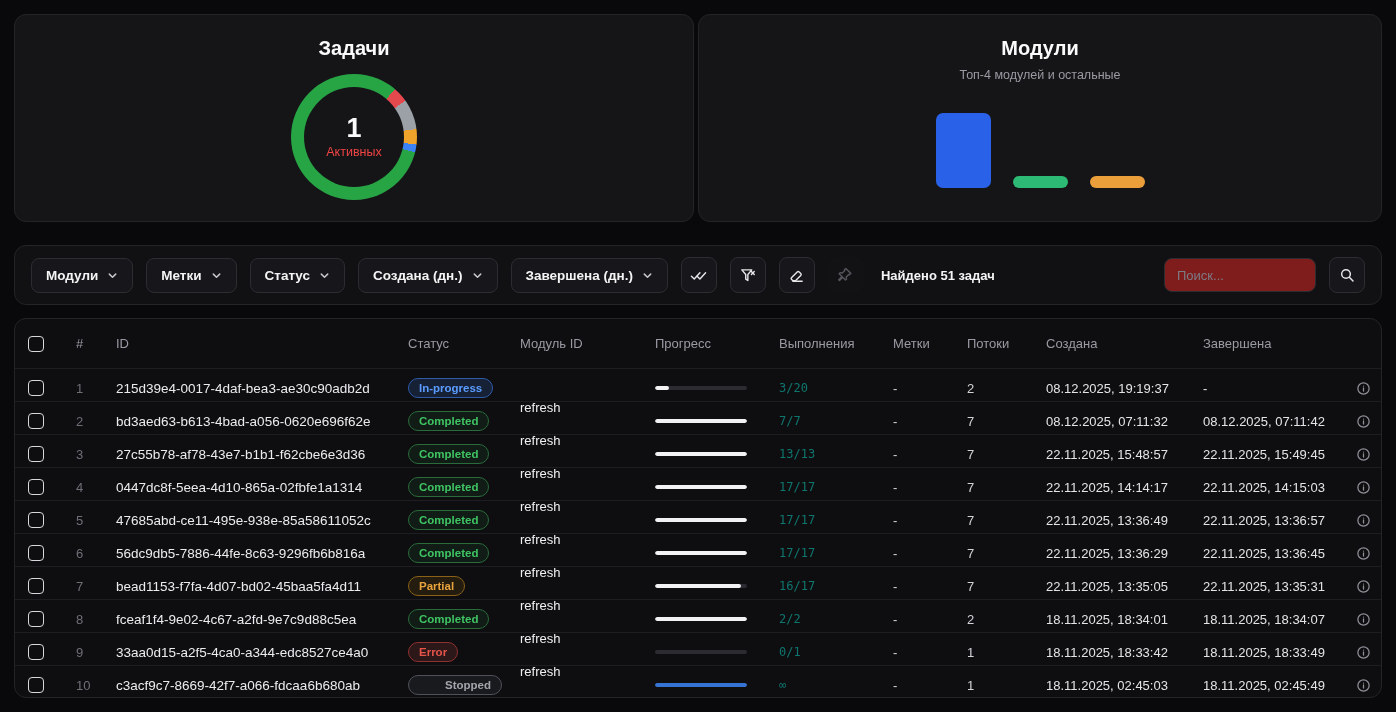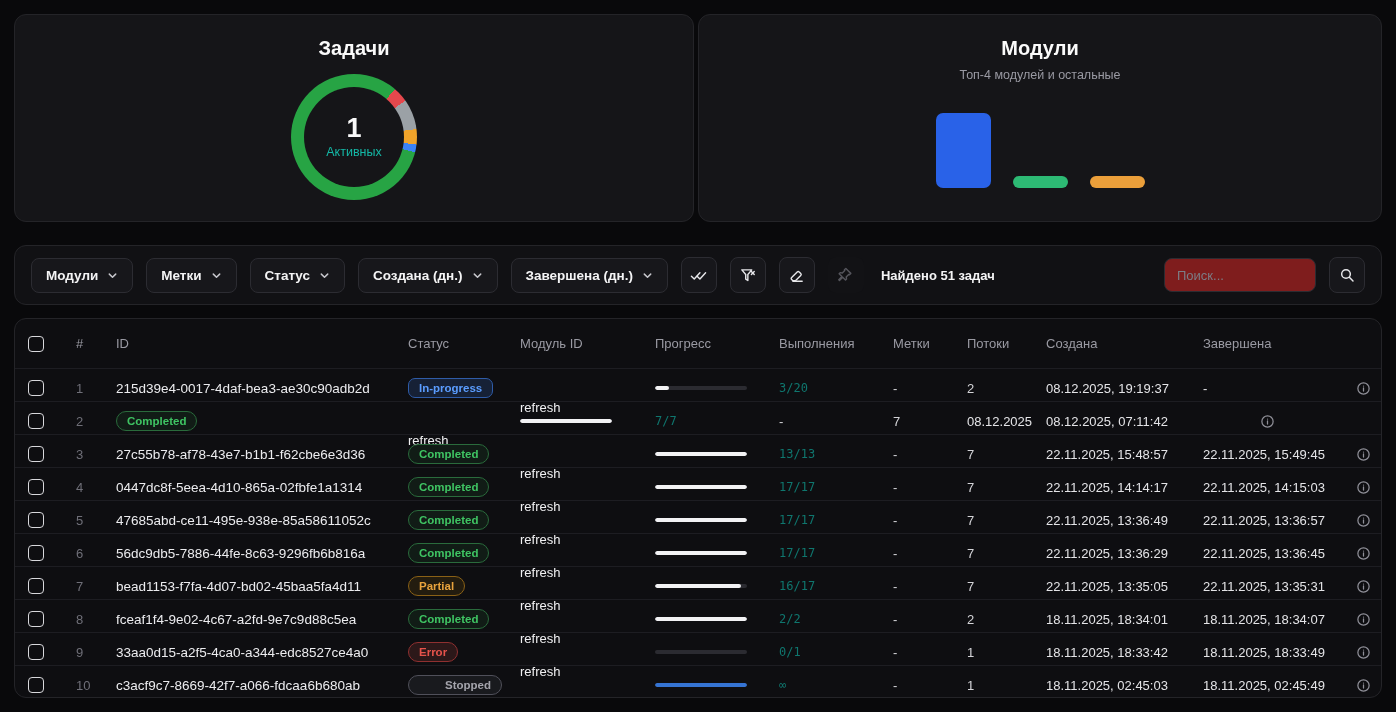--- a/index.html
+++ b/index.html
@@ -24,21 +24,21 @@
   .card-subtitle { text-align:center; font-size:12.5px; color:#9a9aa3; margin-top:8px; }
 
   
   .donut-wrap { display:flex; justify-content:center; margin-top:14px; }
   .donut { width:126px; height:126px; border-radius:50%; position:relative; }
   .donut-hole {
     position:absolute; inset:13px; border-radius:50%; background:#151518;
     display:flex; flex-direction:column; align-items:center; justify-content:center;
   }
   .donut-value { font-size:27px; font-weight:700; color:#fafafa; line-height:1; }
-  .donut-label { font-size:12.5px; color:#14b8a6; margin-top:3px; }
+  .donut-label { font-size:12.5px; color:#ef4444; margin-top:3px; }
 
   
   .bars { display:flex; align-items:flex-end; justify-content:center; gap:22px; height:80px; margin-top:26px; }
   .bar { width:55px; border-radius:7px; }
 
   
   .filter-bar {
     margin-top:23px; height:60px; background:#111114;
     display:flex; align-items:center; padding:0 16px; gap:13px; flex-shrink:0;
   }
@@ -82,21 +82,21 @@
   .checkbox {
     width:16px; height:16px; border:1.5px solid #d8d8dc; border-radius:4px;
     background:transparent; cursor:pointer; flex-shrink:0;
   }
   .cell-num { color:#6f6f78; }
   .cell-id { color:#ececef; font-size:13.5px; }
   .badge {
     display:inline-block; font-size:11.5px; font-weight:700;
     padding:3px 10px; border-radius:999px; border:1px solid;
   }
-  .badge.inprogress { color:#5b9dff; border-color:#2f5ca8; background:rgba(47,92,168,.25);border-radius:7px; }
+  .badge.inprogress { color:#5b9dff; border-color:#2f5ca8; background:rgba(47,92,168,.25); }
   .badge.completed  { color:#3fc463; border-color:#2a6b3c; background:rgba(46,160,67,.10); }
   .badge.partial    { color:#e8a33d; border-color:#8a6116; background:rgba(187,128,9,.12); }
   .badge.error      { color:#e5534b; border-color:#8f3030; background:rgba(229,83,75,.14); }
   .badge.stopped    { color:#a4a4ac; border-color:#50505a; background:rgba(110,118,129,.12);padding-left:36px; }
   .cell-module { color:#f0f0f2;margin-top:38px; }
   .track { width:92px; height:4px; border-radius:2px; background:#2b2b31; overflow:hidden; }
   .fill { height:100%; border-radius:2px; background:#f2f2f4; }
   .fill.blue { background:#3574d4; }
   .cell-exec { font-family:"DejaVu Sans Mono", monospace; font-size:12px; color:#0f766e; }
   .cell-dim { color:#d4d4d8; }
@@ -265,20 +265,21 @@
         </span>
       </button>
     </div>
   </div>
 
   <div class="trow">
     <div class="cell-cb">
           <span class="checkbox"></span>
         </div>
     <div class="cell-num">2</div>
+    <div class="cell-id">bd3aed63-b613-4bad-a056-0620e696f62e</div>
     <div><span class="badge completed">Completed</span></div>
     <div class="cell-module">refresh</div>
     <div>
           <div class="track">
             <div class="fill" style="width: 100%;"></div>
           </div>
         </div>
     <div class="cell-exec">7/7</div>
     <div class="cell-dim">-</div>
     <div class="cell-dim">7</div>

